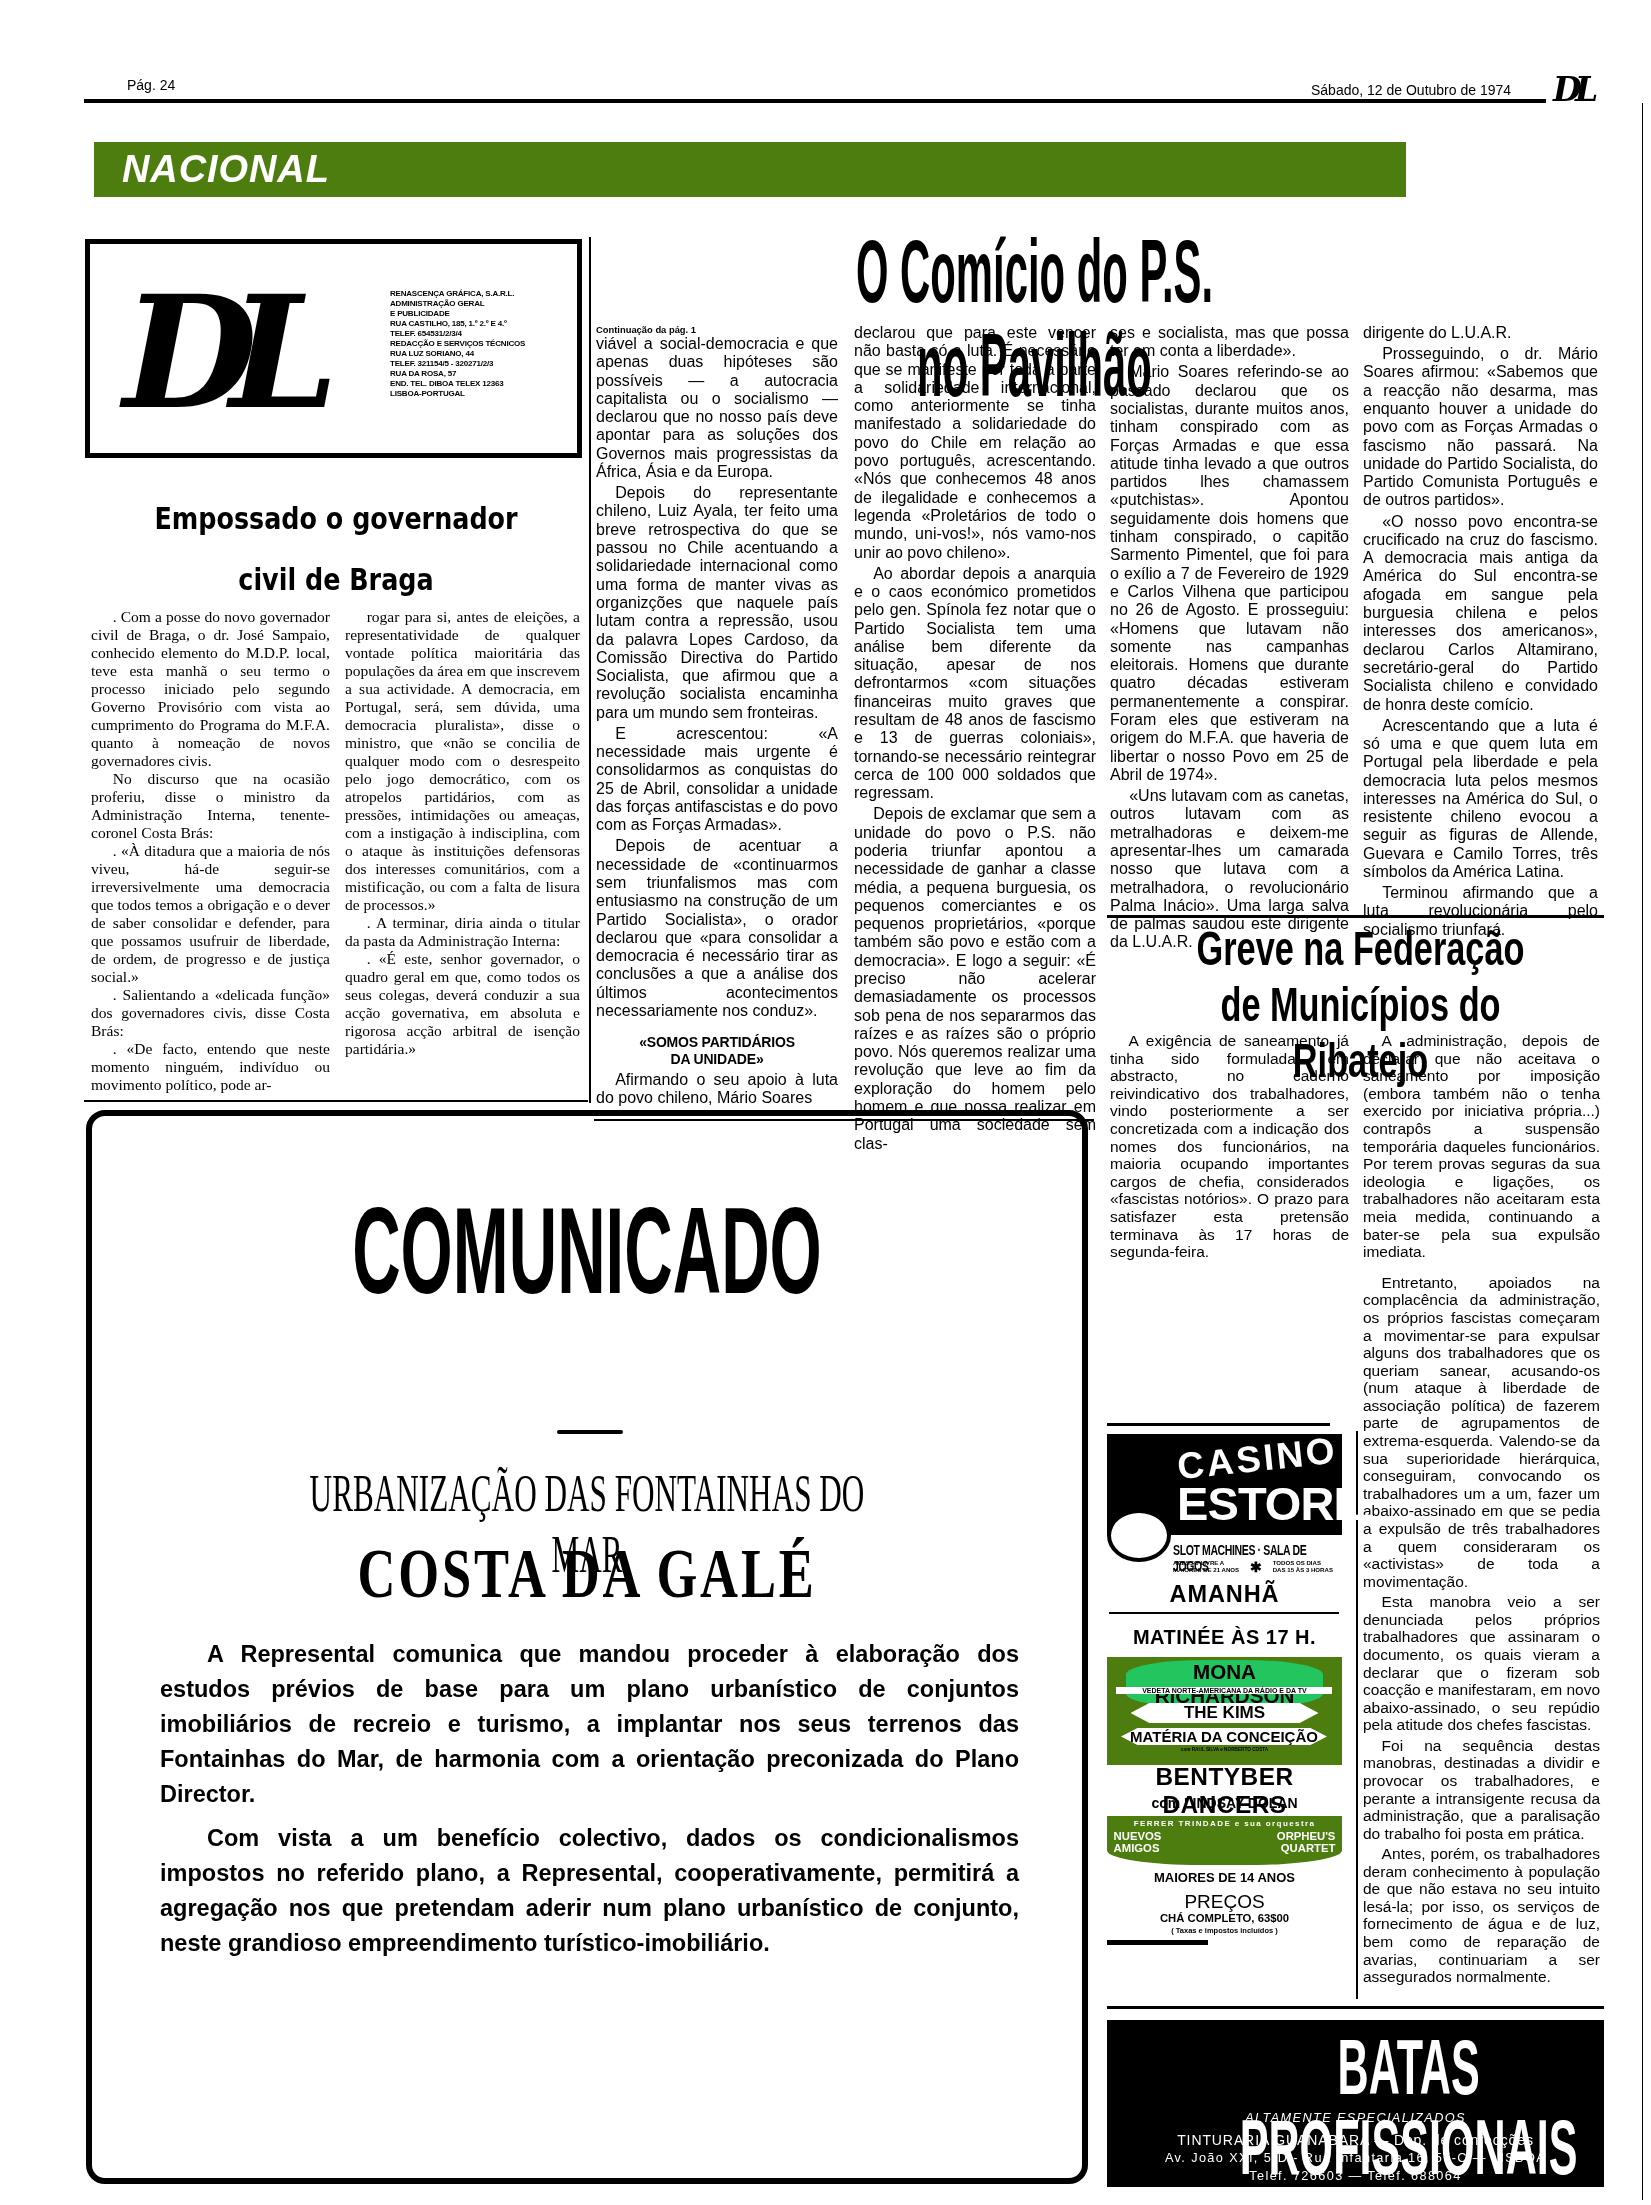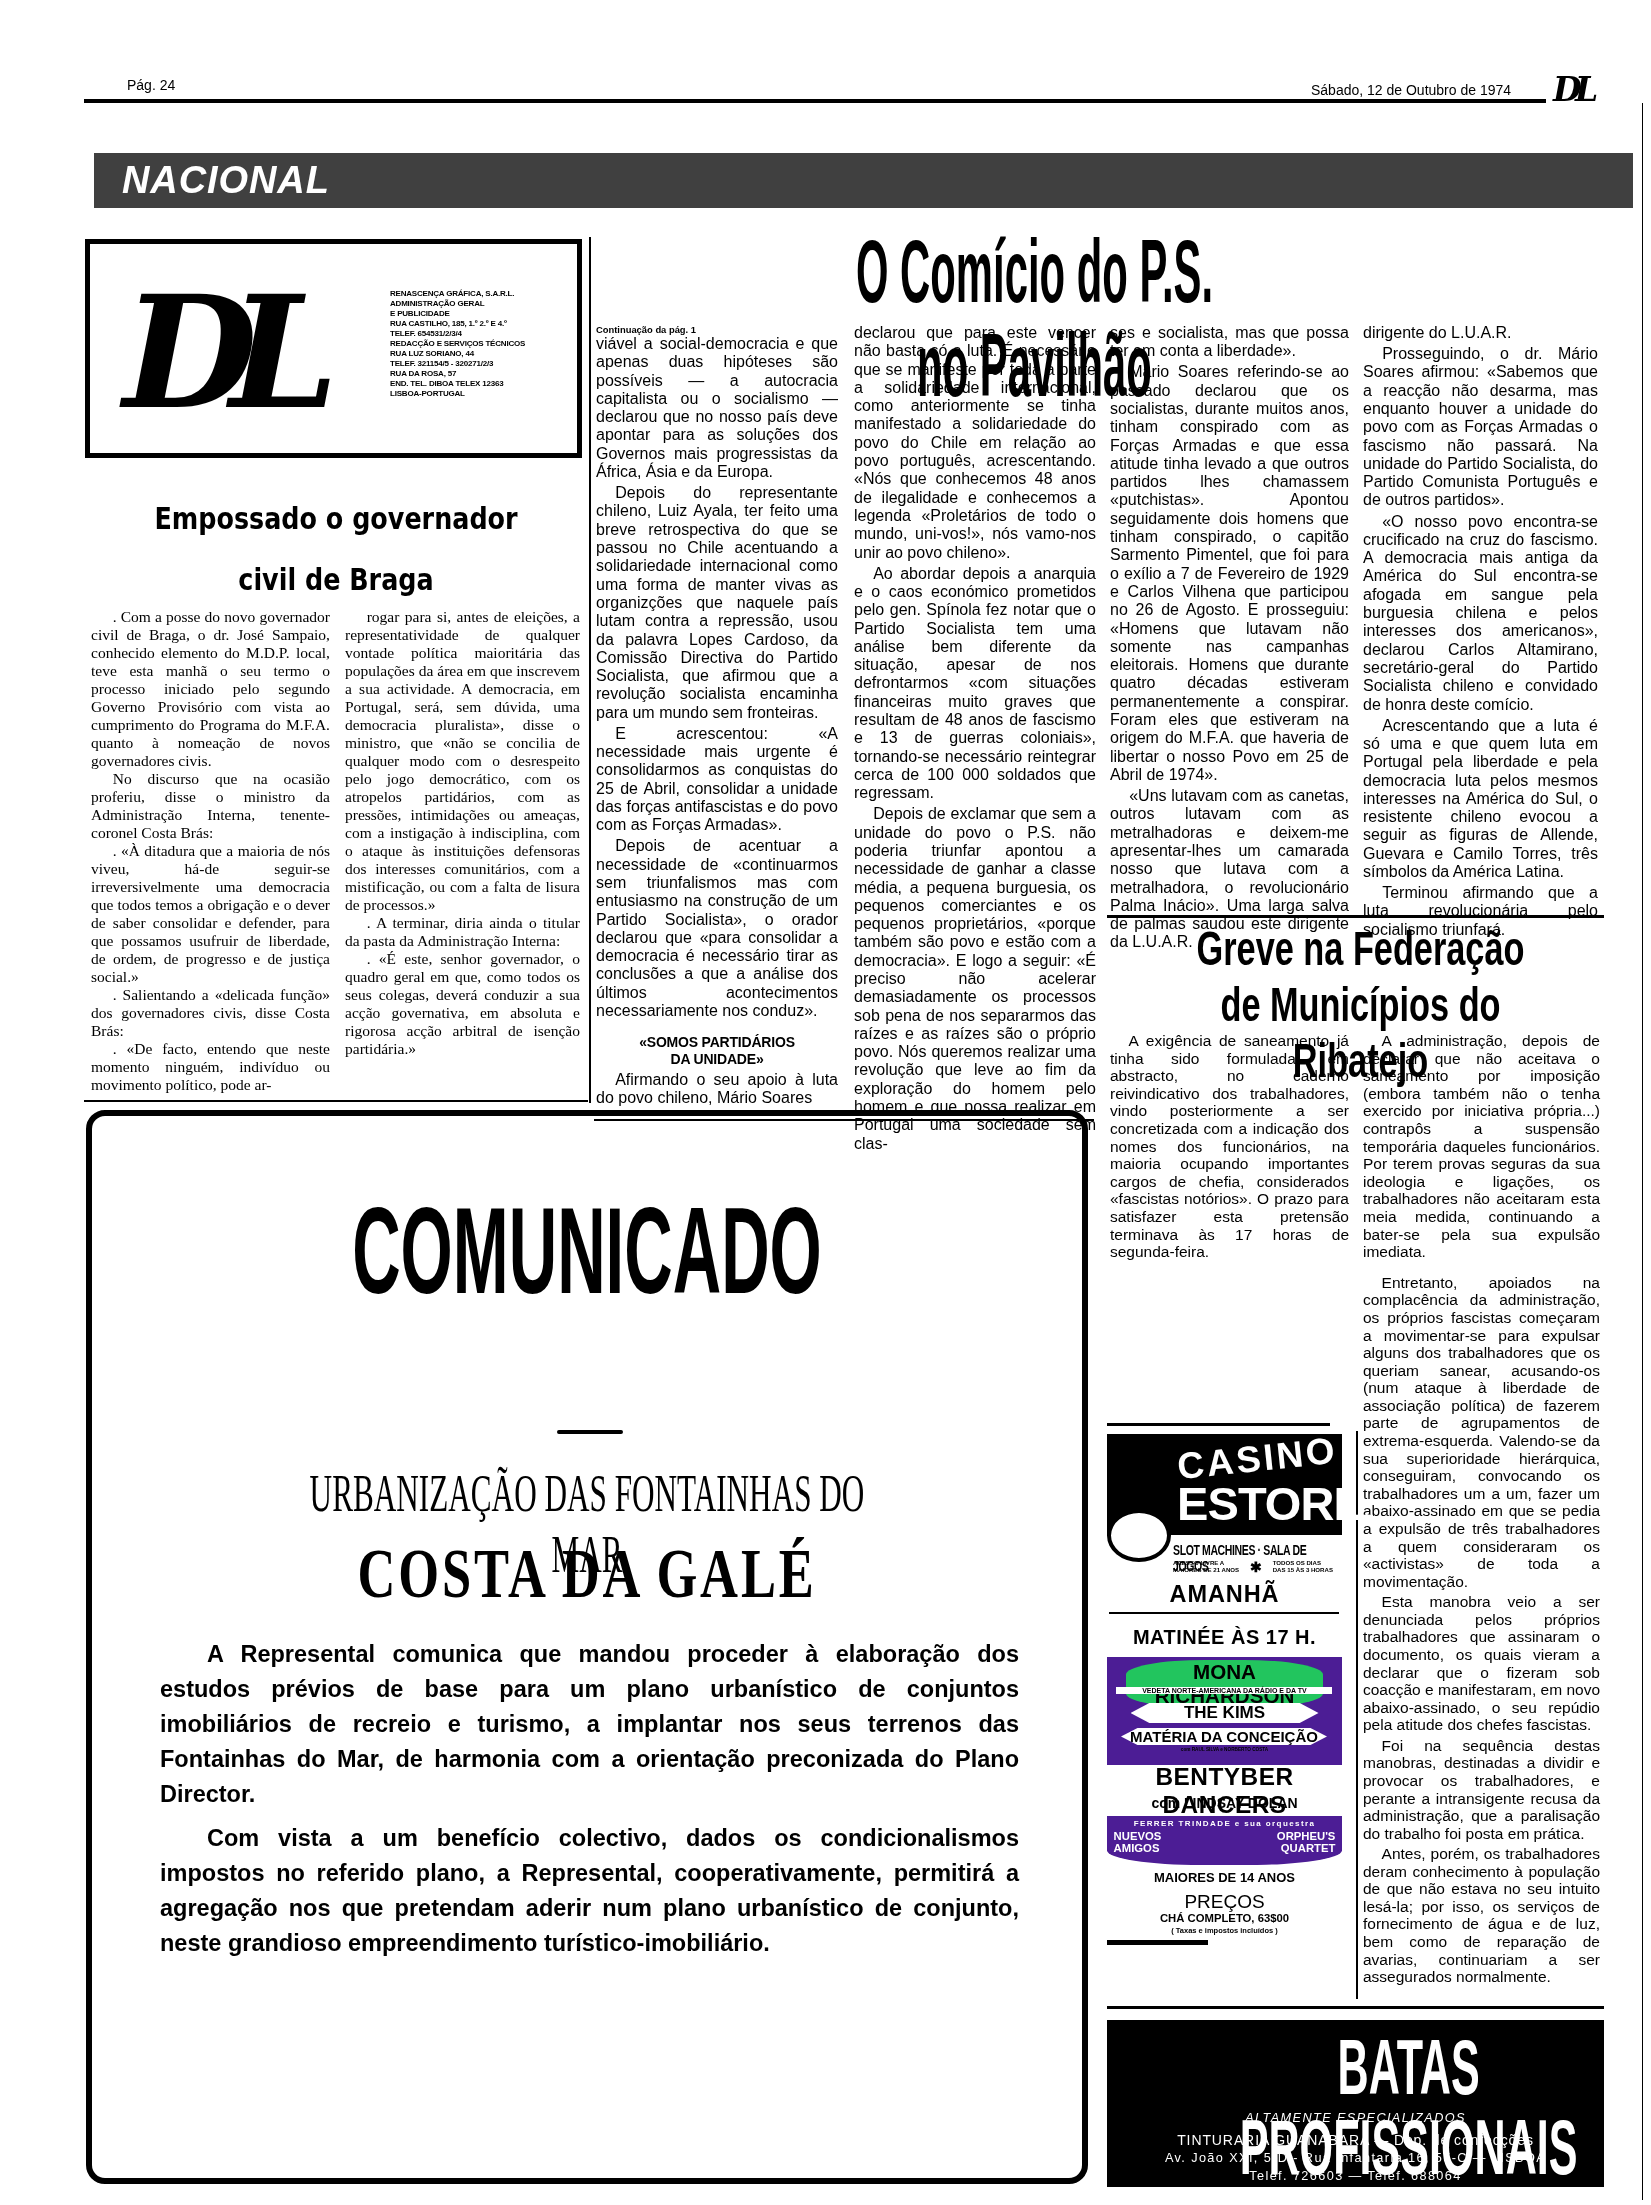--- a/index.html
+++ b/index.html
@@ -9,21 +9,21 @@
   .txt { font-family:"Liberation Serif", serif; font-size:15.5px; line-height:18px; text-align:justify; hyphens:manual; }
   .txt p { margin:0; text-indent:1.4em; }
   .sans { font-family:"Liberation Sans", sans-serif; font-size:16px; line-height:18.3px; text-align:justify; letter-spacing:0; }
   .sans p { margin:0 0 2.8px 0; text-indent:1.2em; }
   .rule { position:absolute; background:#000; }
 
   
   .pg { left:84px; top:77px; font-size:14px;margin-left:43px; }
   .date { left:1311px; top:82px; font-size:14px; }
   .dl-mini { left:1553px; top:70px; font-family:"DejaVu Serif", serif; font-size:33px; font-style:italic; font-weight:bold; letter-spacing:-6.6px; }
-  .nacional-bar { left:94px; top:153px; width:1539px; height:55px; background:#404040; }
+  .nacional-bar { left:94px; top:142px; width:1312px; height:55px; background:#4d7c0f; }
   .nacional-bar span { position:absolute; left:28px; top:5.6px; color:#fff; font-size:38px; font-weight:bold; font-style:italic; letter-spacing:0.9px; }
 
   
   .mast { left:85px; top:239px; width:497px; height:219px; border:5.6px solid #000; box-sizing:border-box; }
   .mast .logo { position:absolute; left:33px; top:23.5px; font-family:"DejaVu Serif", serif; font-size:155px; font-style:italic; font-weight:bold; letter-spacing:-28px; line-height:169px; }
   .mast .info { position:absolute; left:300px; top:45px; font-size:8px; line-height:10px; font-weight:bold; letter-spacing:-0.2px; }
   .h-braga { left:84px; top:488px; width:504px; text-align:center; font-size:31px; line-height:61px; font-family:"DejaVu Sans", sans-serif; font-weight:bold; transform:scaleX(0.82); transform-origin:center top; }
   .h-comicio { left:589px; top:224px; width:891px; text-align:center; font-size:89px; line-height:94px; }
   .h-comicio span { display:inline-block; transform:scaleX(0.47); transform-origin:center; font-family:"Liberation Sans", sans-serif; font-weight:bold; }
   .h-greve { left:1107px; top:920px; width:507px; text-align:center; font-size:49px; line-height:56px; }
@@ -49,21 +49,21 @@
   
   .casino { left:1107px; top:1429px; width:235px; height:516px; }
   .casino .top { position:absolute; left:0; top:4.7px; width:235px; height:101px; background:#000; }
   .casino .cas1 { position:absolute; left:70px; top:9.4px; color:#fff; font-size:37px; font-weight:bold; letter-spacing:2.8px; transform:rotate(-6deg); }
   .casino .cas2 { position:absolute; left:70px; top:47px; color:#fff; font-size:47px; font-weight:bold; letter-spacing:-0.9px; }
   .casino .wheel { position:absolute; left:0; top:80px; width:56px; height:45px; border:4.7px solid #000; border-radius:50%; background:#fff; }
   .casino .slot { position:absolute; left:66px; top:113px; font-size:14px; font-weight:bold; letter-spacing:-0.5px; transform:scaleX(0.75); transform-origin:left; width:221px; }
   .casino .acc { position:absolute; left:66px; top:130px; width:160px; font-size:6.1px; font-weight:bold; display:flex; justify-content:space-between; }
   .casino .amanha { position:absolute; left:0; width:235px; top:152px; text-align:center; font-size:23.5px; font-weight:bold; letter-spacing:0.9px; }
   .casino .mat { position:absolute; left:0; width:235px; top:197px; text-align:center; font-size:20px; font-weight:bold; letter-spacing:0.5px; }
-  .casino .band { position:absolute; left:0; width:235px; background:#4c1d95; color:#fff; text-align:center; font-weight:bold; }
+  .casino .band { position:absolute; left:0; width:235px; background:#4d7c0f; color:#fff; text-align:center; font-weight:bold; }
   .casino .act { position:absolute; left:0; width:235px; text-align:center; font-weight:bold; }
 
   
   .batas { left:1107px; top:2020px; width:497px; height:167px; background:#000; color:#fff; text-align:center; }
   .batas .t { position:absolute; left:0; width:100%; top:7px; font-size:77px; line-height:80px; font-weight:bold; }
   .batas .t span { display:inline-block; transform:scaleX(0.56); }
   .batas .l { position:absolute; left:0; width:100%; font-size:12.7px; letter-spacing:1.4px; }
 </style>
 </head>
 <body>

